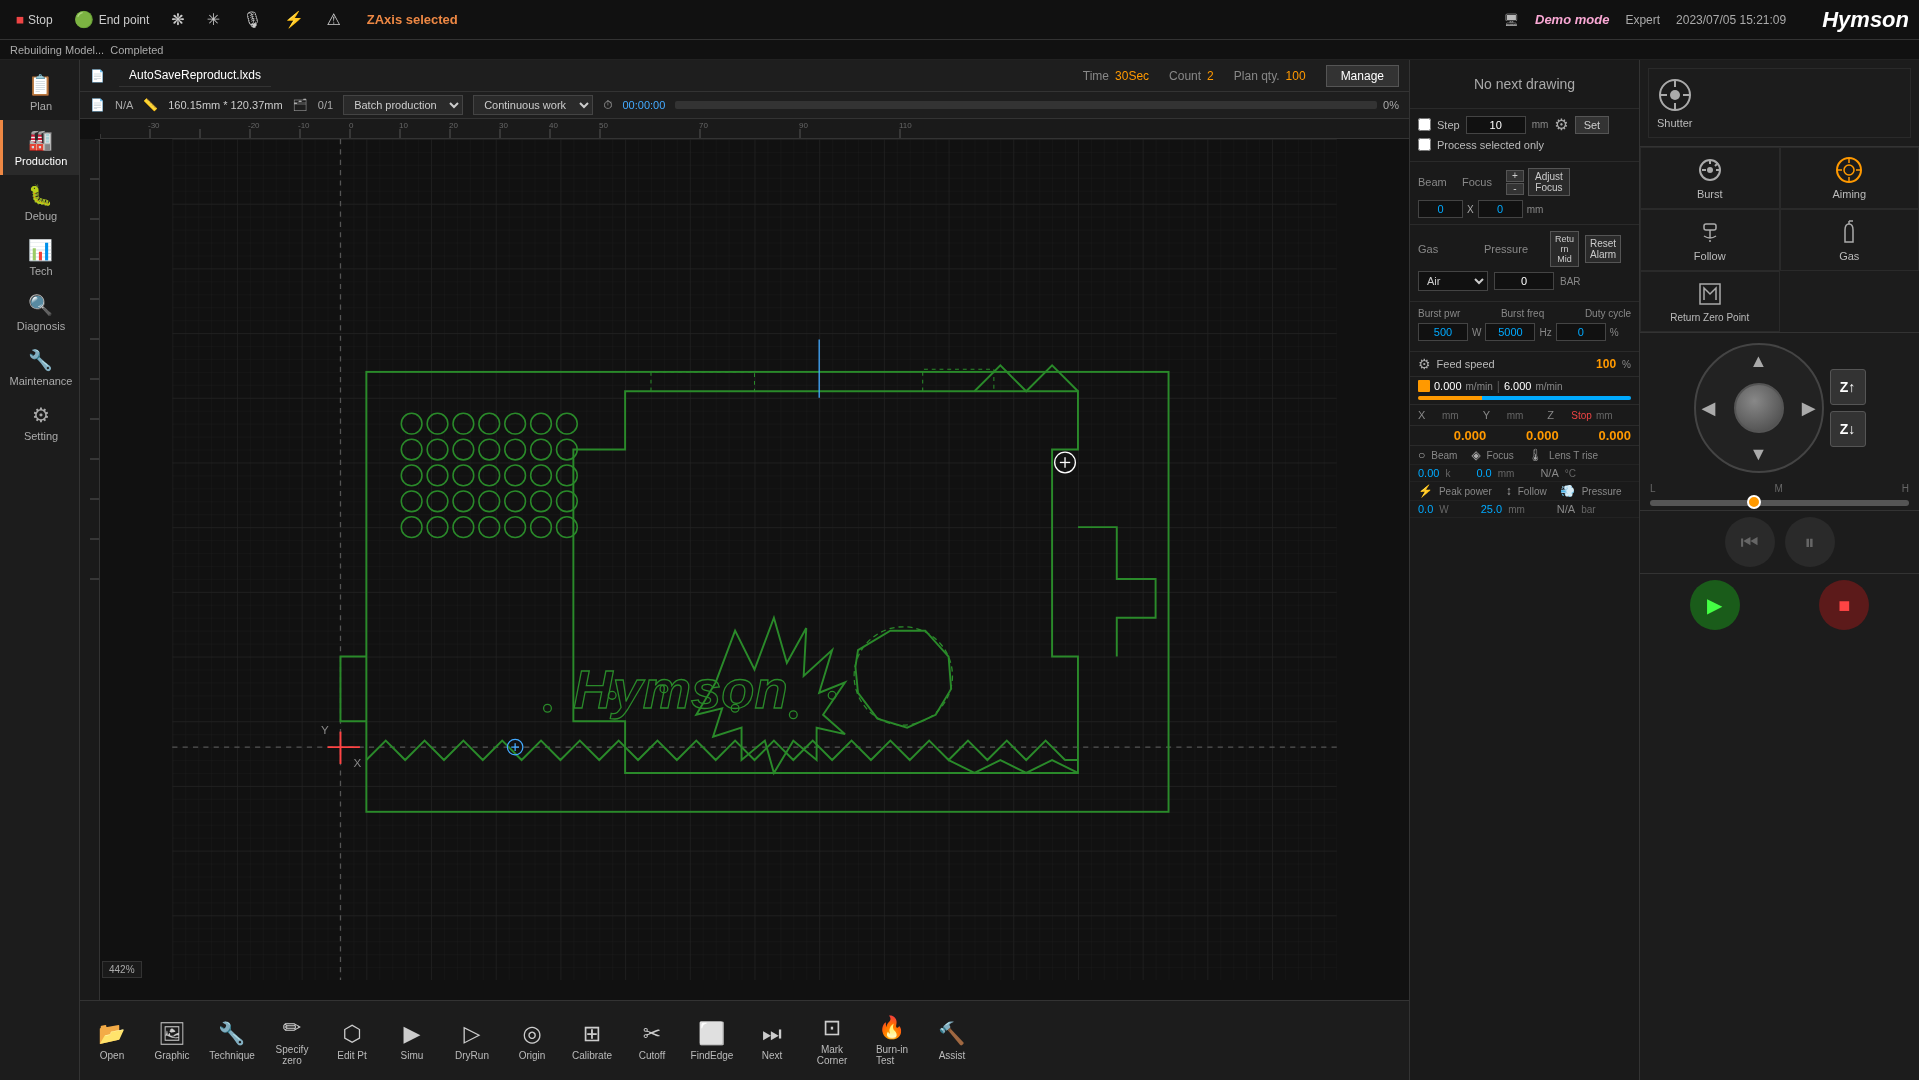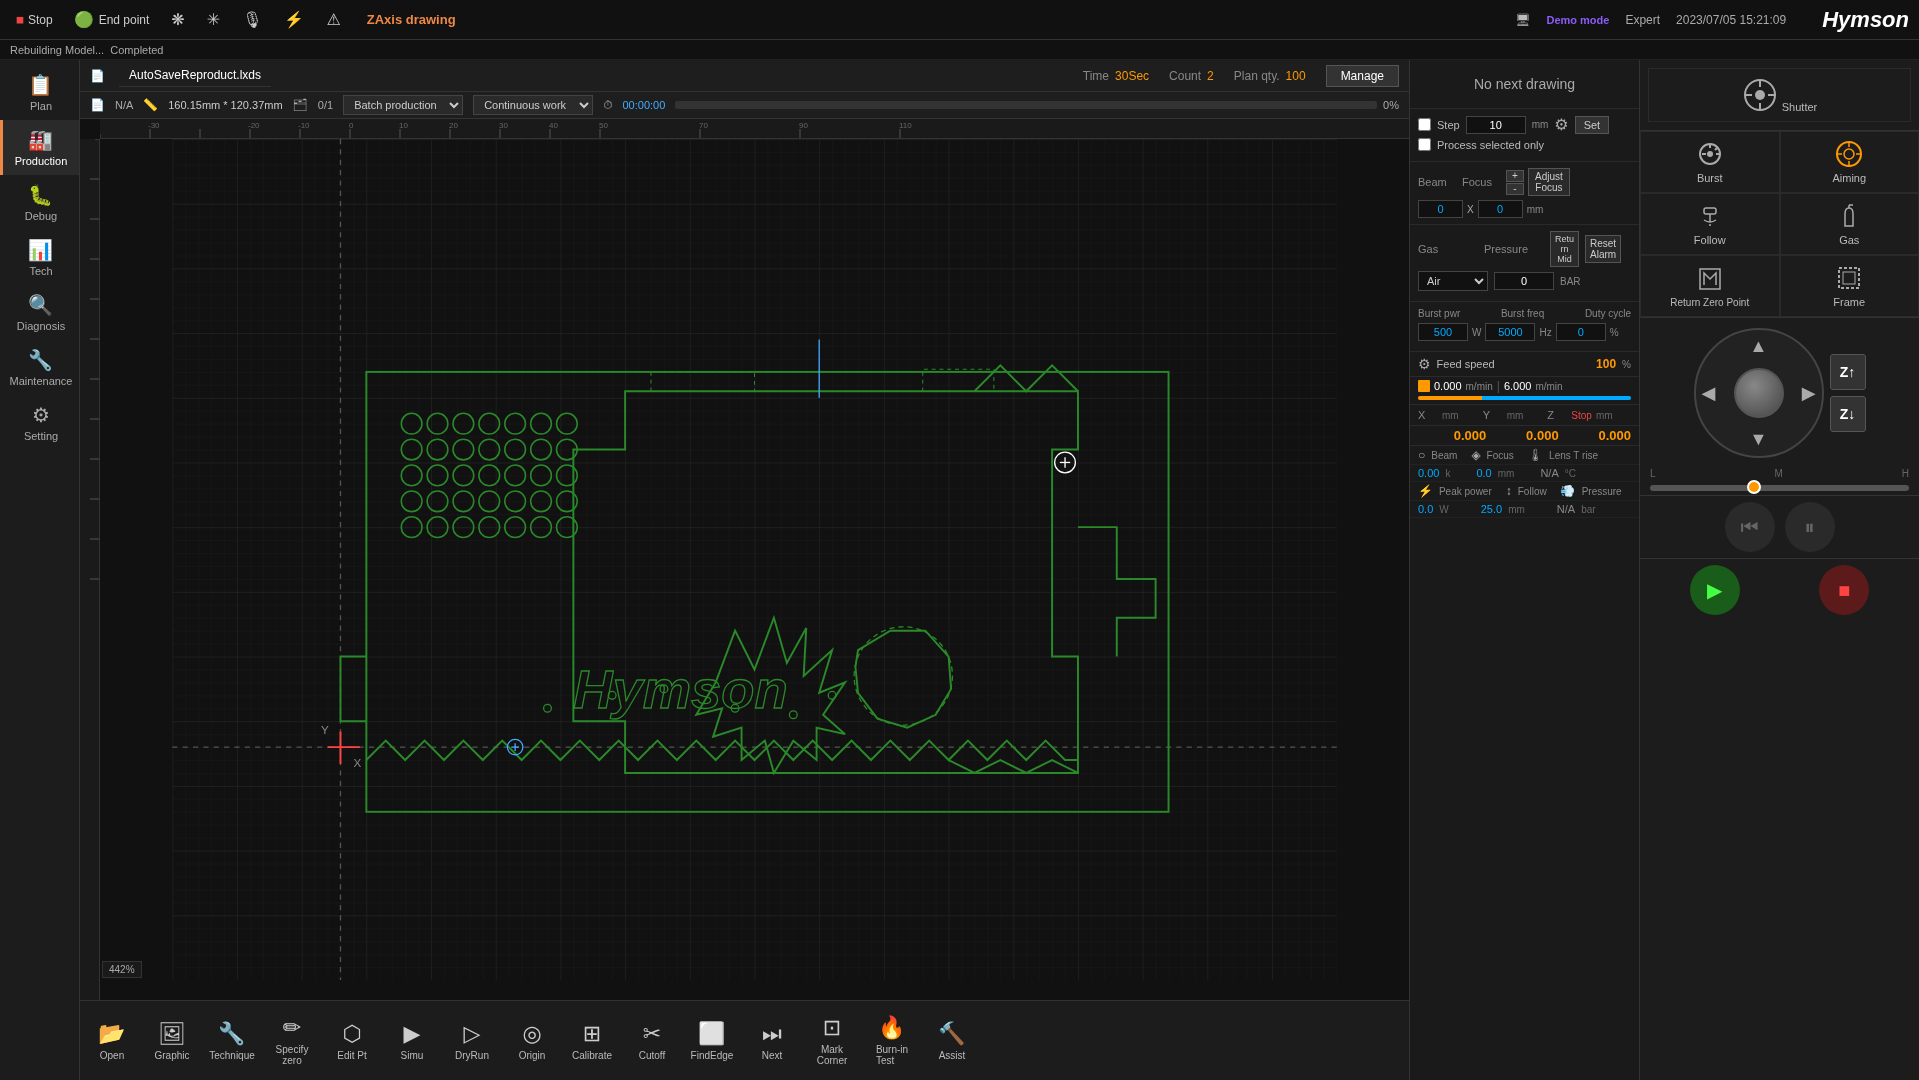--- a/index.html
+++ b/index.html
@@ -41,21 +41,21 @@
     .topbar-btn.endpoint .icon { color: #4e4; }
     .zaxis-disable { color: #e84; font-weight: bold; margin-left: 10px; font-size: 13px; }
     .topbar-right {
       margin-left: auto;
       display: flex;
       align-items: center;
       gap: 16px;
       color: #bbb;
       font-size: 12px;
     }
-    .demo-mode { color: #8b5cf6; font-size: 11px; font-weight: bold; }
+    .demo-mode { color: #f9a8d4; font-size: 13px; font-weight: bold; font-style: italic; }
     .expert-time { color: #aaa; font-size: 12px; }
     .hymson-logo { color: #fff; font-size: 22px; font-weight: bold; font-style: italic; margin-left: 20px; }
 
     
     .statusbar {
       background: #111;
       height: 20px;
       display: flex;
       align-items: center;
       padding: 0 10px;
@@ -660,21 +660,21 @@
   </div>
   <div class="topbar-btn">
     <span class="icon">🎙</span>
   </div>
   <div class="topbar-btn">
     <span class="icon">⚡</span>
   </div>
   <div class="topbar-btn">
     <span class="icon">⚠</span>
   </div>
-  <span class="zaxis-disable">ZAxis drawing</span>
+  <span class="zaxis-disable">ZAxis selected</span>
   <div class="topbar-right">
     <span>🖥</span>
     <span class="demo-mode">Demo mode</span>
     <span class="expert-time">Expert</span>
     <span class="expert-time">2023/07/05  15:21:09</span>
     <span class="hymson-logo">Hymson</span>
   </div>
 </div>
 
 <div class="statusbar">
@@ -1148,21 +1148,21 @@
       <span class="mon-unit">mm</span>
       <span class="mon-na" style="margin-left:26px">N/A</span>
       <span class="mon-unit">bar</span>
     </div>
 
   </div>
 
   <div class="right-panel">
 
     <div style="display:flex;justify-content:center;padding:8px;border-bottom:1px solid #333">
-      <div class="rp-btn" style="width:100%;flex-direction:row;align-items:flex-end">
+      <div class="rp-btn" style="width:100%;flex-direction:column;align-items:flex-start">
         <svg width="36" height="36" viewBox="0 0 36 36">
           <circle cx="18" cy="18" r="15" fill="none" stroke="#aaa" stroke-width="2"></circle>
           <line x1="18" y1="3" x2="18" y2="10" stroke="#aaa" stroke-width="2"></line>
           <line x1="18" y1="26" x2="18" y2="33" stroke="#aaa" stroke-width="2"></line>
           <line x1="3" y1="18" x2="10" y2="18" stroke="#aaa" stroke-width="2"></line>
           <line x1="26" y1="18" x2="33" y2="18" stroke="#aaa" stroke-width="2"></line>
           <circle cx="18" cy="18" r="5" fill="#aaa"></circle>
         </svg>
         <span>Shutter</span>
       </div>
@@ -1208,27 +1208,20 @@
         </svg>
         <span>Gas</span>
       </div>
       <div class="rp-btn" style="grid-column:span 1">
         <svg width="28" height="28" viewBox="0 0 28 28">
           <rect x="4" y="4" width="20" height="20" fill="none" stroke="#aaa" stroke-width="1.5"></rect>
           <path d="M8 20 L8 8 L14 14 L20 8 L20 20" fill="none" stroke="#aaa" stroke-width="1.5"></path>
         </svg>
         <span style="font-size:10px;text-align:center">Return Zero Point</span>
       </div>
-      <div class="rp-btn">
-        <svg width="28" height="28" viewBox="0 0 28 28">
-          <rect x="4" y="4" width="20" height="20" fill="none" stroke="#aaa" stroke-width="2" stroke-dasharray="3,2"></rect>
-          <rect x="8" y="8" width="12" height="12" fill="none" stroke="#aaa" stroke-width="1"></rect>
-        </svg>
-        <span>Frame</span>
-      </div>
     </div>
 
     <div class="joystick-area">
       <div class="joystick-ring">
         <span class="joystick-arrow up">▲</span>
         <span class="joystick-arrow down">▼</span>
         <span class="joystick-arrow left">◀</span>
         <span class="joystick-arrow right">▶</span>
         <div class="joystick-center"></div>
       </div>

